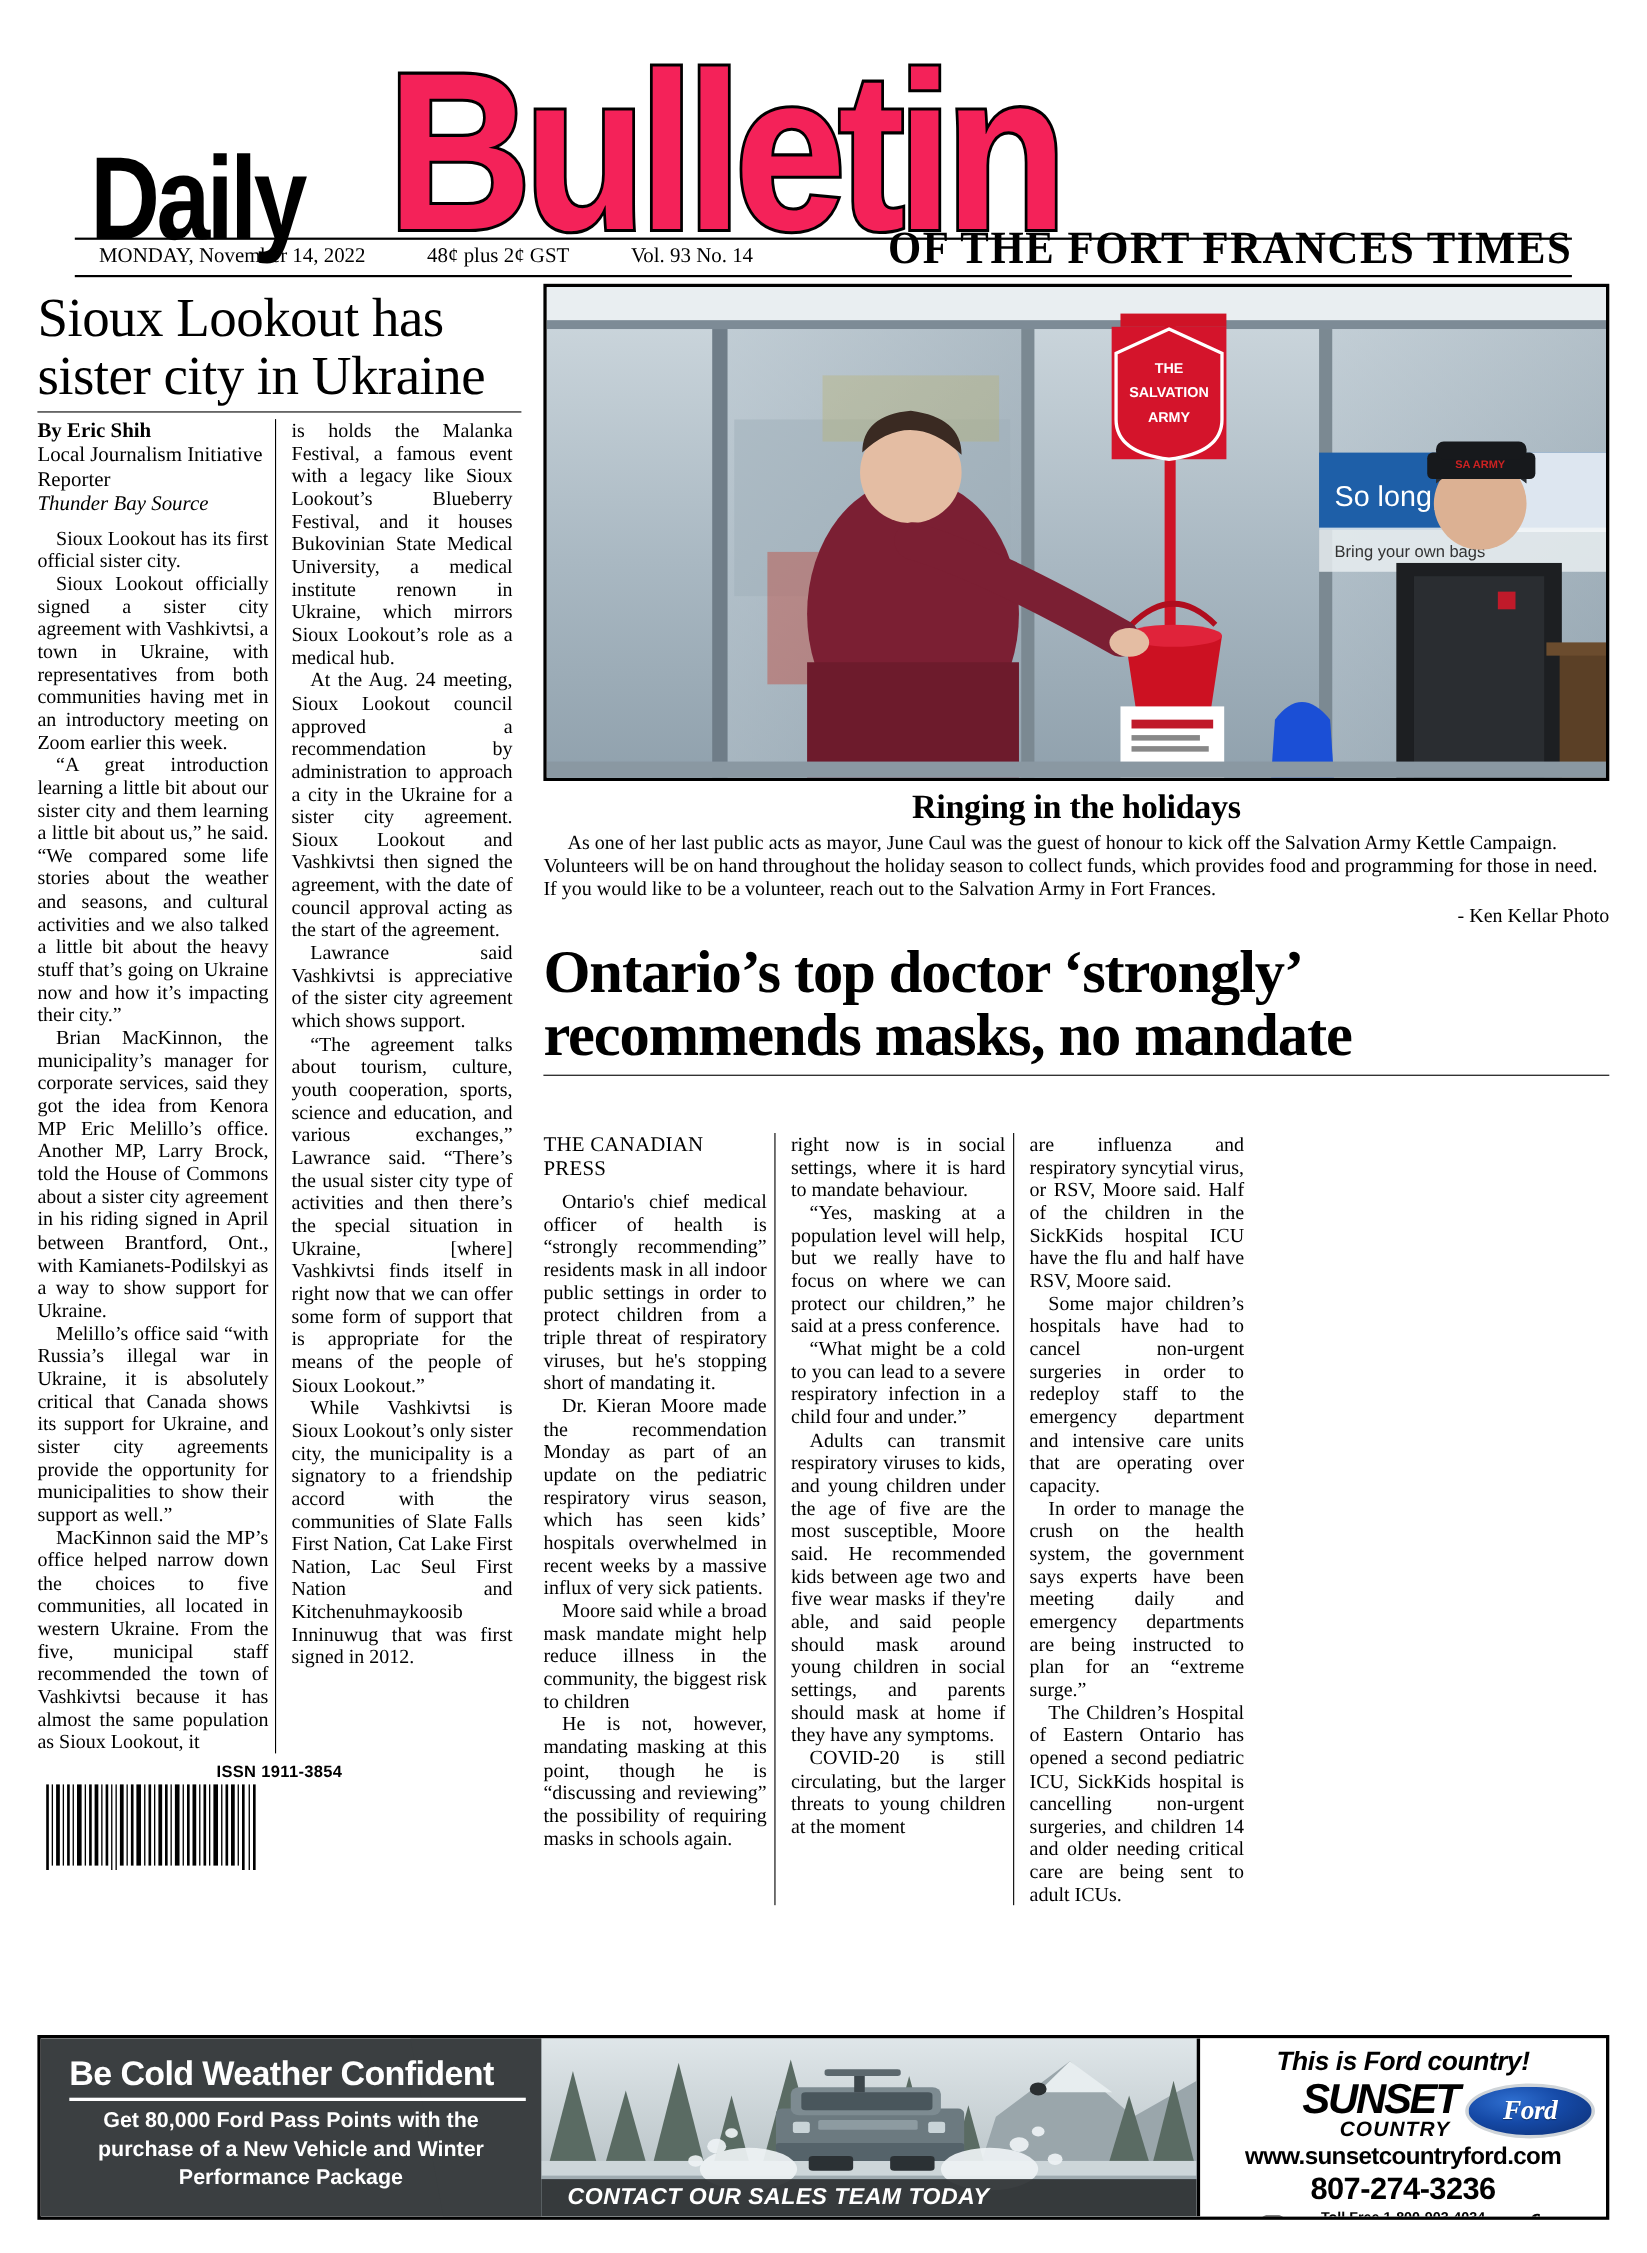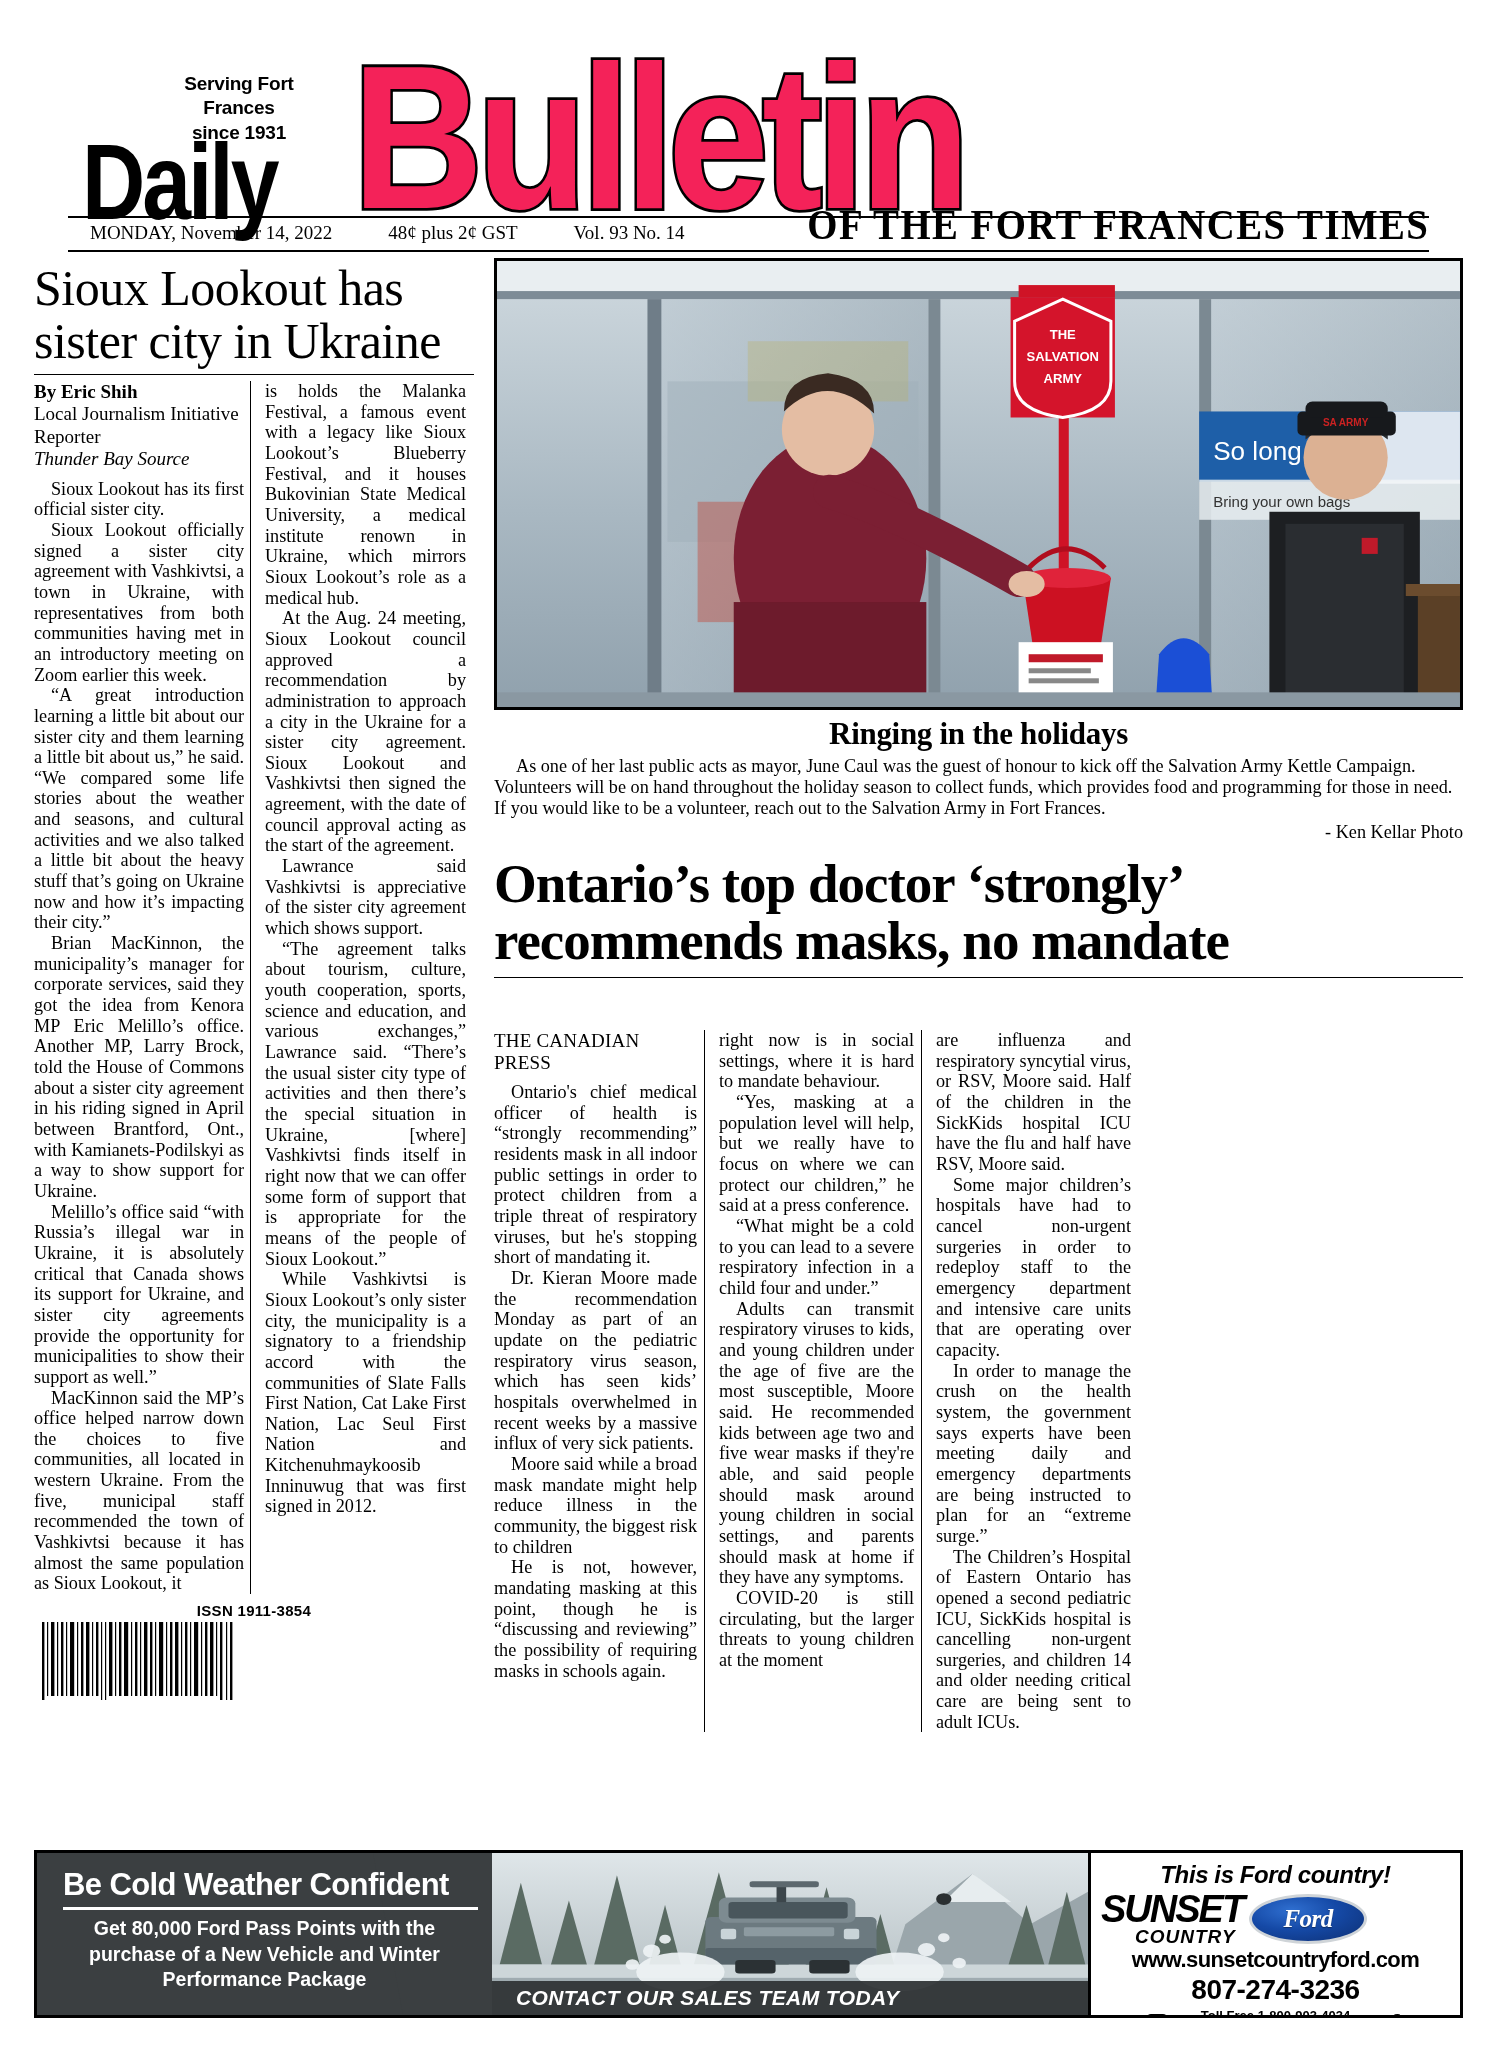--- a/index.html
+++ b/index.html
@@ -182,21 +182,21 @@
   }
   .ad-right {
     width:372px; flex:0 0 372px; background:#fff; border-left:3px solid #000;
     position:relative; padding:6px 10px 4px 10px; text-align:center;
   }
   .ford-country {
     font-family:"Liberation Sans", sans-serif;
     font-weight:700; font-style:italic; font-size:24px; letter-spacing:-0.4px;
     margin:2px 0 2px 0;
   }
-  .sunset-row { display:flex; align-items:center; justify-content:flex-start; gap:6px; margin:0 0 0 0;}
+  .sunset-row { display:flex; align-items:center; justify-content:flex-end; gap:6px; margin:0 0 0 0;}
   .sunset-txt { text-align:left; }
   .sunset {
     font-family:"Liberation Sans", sans-serif;
     font-weight:700; font-style:italic; font-size:38px;
     letter-spacing:-2px; line-height:0.95;
   }
   .country {
     font-family:"Liberation Sans", sans-serif;
     font-weight:700; font-style:italic; font-size:19px;
     letter-spacing:1px; line-height:1; margin-left:34px;
@@ -226,24 +226,20 @@
   .ig-box { width:22px; height:22px; border:2.5px solid #000; border-radius:5px; position:relative; }
   .ig-box::after { content:""; position:absolute; left:4.5px; top:4.5px; width:8px; height:8px; border:2.5px solid #000; border-radius:50%; }
   .fb-glyph { font-family:"Liberation Serif", serif; font-weight:700; font-size:30px; line-height:1; }
 </style>
 </head>
 <body>
 
 <div class="page">
 
   <div class="masthead">
-    <div class="serving">
-      <div>Serving Fort Frances</div>
-      <div>since 1931</div>
-    </div>
     <div class="daily-word">Daily</div>
     <div class="bulletin-word">Bulletin</div>
     <div class="rule-top"></div>
     <div class="of-times">OF THE FORT FRANCES TIMES</div>
     <div class="dateline-row">
       <span class="dl dl-date">MONDAY, November 14, 2022</span>
       <span class="dl dl-price">48¢ plus 2¢ GST</span>
       <span class="dl dl-vol">Vol. 93 No. 14</span>
     </div>
     <div class="rule-bottom"></div>

